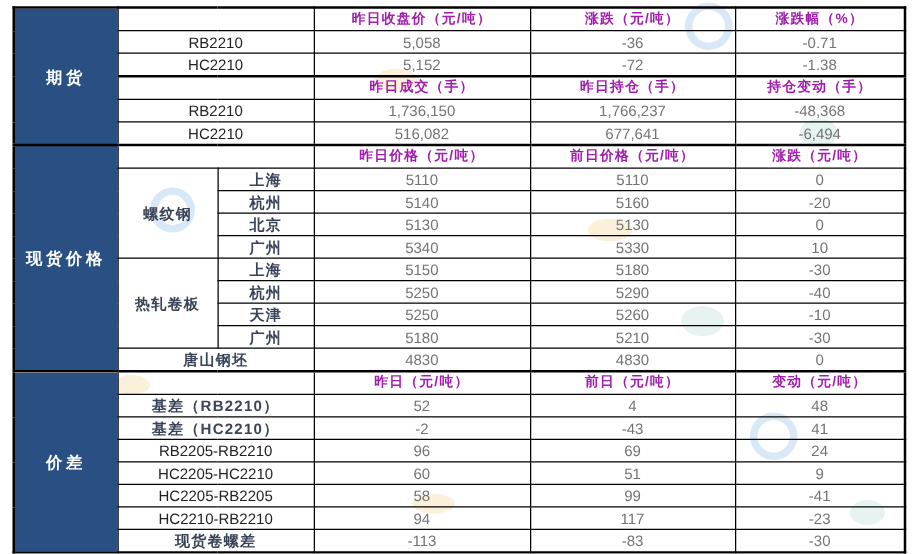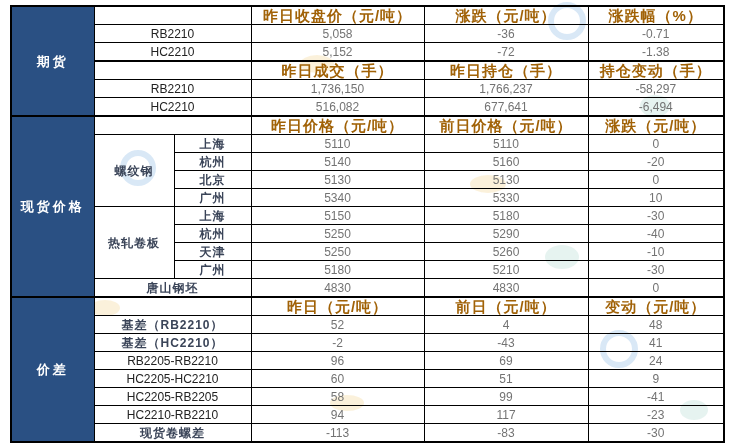--- a/index.html
+++ b/index.html
@@ -21,21 +21,21 @@
   td{
     border:1px solid #000;padding:0;text-align:center;vertical-align:middle;
     font-size:12px;color:#111;background:transparent;overflow:hidden;
     white-space:nowrap;height:17px;line-height:1;
   }
   tr.sec > td{border-top-width:2px;margin-left:16px;}
   td.side{
     background:var(--sidebar-bg,#2a5083);color:#fff;font-weight:bold;
     font-size:13px;letter-spacing:3px;border:1px solid #000;
   }
-  td.hd{font-weight:bold;color:#a16207;font-size:15px;letter-spacing:1px;}
+  td.hd{font-weight:bold;color:#a21caf;font-size:11px;letter-spacing:1px;}
   td.lbl{color:#222;}
   td.cn{color:#3a4458;letter-spacing:1px;font-weight:bold;}
   td.num{color:#737373;}
 </style>
 </head>
 <body>
 
 <div class="stage">
 
   <div class="wm ring" style="left:548px;top:2px;width:26px;height:26px;"></div>
@@ -82,21 +82,21 @@
       <tr class="sec">
         <td colspan="2"></td>
         <td class="hd">昨日成交（手）</td>
         <td class="hd">昨日持仓（手）</td>
         <td class="hd">持仓变动（手）</td>
       </tr>
       <tr>
         <td class="lbl" colspan="2">RB2210</td>
         <td class="num">1,736,150</td>
         <td class="num">1,766,237</td>
-        <td class="num">-58,297</td>
+        <td class="num">-48,368</td>
       </tr>
       <tr>
         <td class="lbl" colspan="2">HC2210</td>
         <td class="num">516,082</td>
         <td class="num">677,641</td>
         <td class="num">-6,494</td>
       </tr>
 
       <tr class="sec">
         <td class="side" rowspan="10">现货价格</td>

